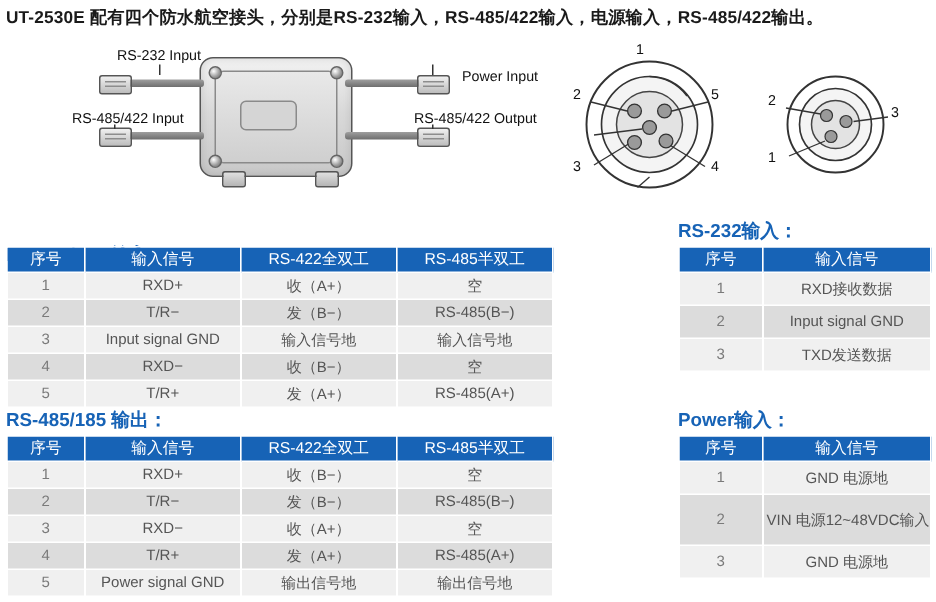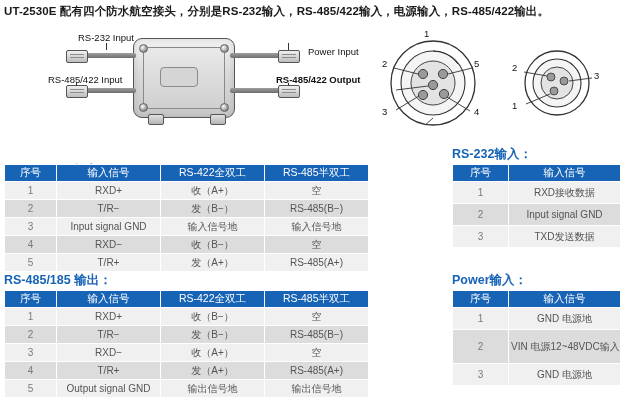--- a/index.html
+++ b/index.html
@@ -192,21 +192,21 @@
 
   <div class="lbl" style="left:78px; top:6px;">RS-232 Input</div>
   <div class="leader" style="left:106px; top:17px; width:1px; height:7px;"></div>
 
   <div class="lbl" style="left:48px; top:48px;">RS-485/422 Input</div>
   <div class="leader" style="left:76px; top:57px; width:1px; height:3px;"></div>
 
   <div class="lbl" style="left:272px; top:20px;margin-left:36px;">Power Input</div>
   <div class="leader" style="left:288px; top:17px; width:1px; height:7px;"></div>
 
-  <div class="lbl" style="left:276px; top:48px;font-weight:bold;">RS-485/422 Output</div>
+  <div class="lbl" style="left:276px; top:48px;">RS-485/422 Output</div>
   <div class="leader" style="left:288px; top:57px; width:1px; height:3px;"></div>
 
   <div class="circ-wrap" style="left:378px; top:2px; width:110px; height:110px;">
     <svg width="110" height="110" viewBox="0 0 110 110">
       <circle cx="55" cy="55" r="42" fill="#ffffff" stroke="#333" stroke-width="1.3"></circle>
       <circle cx="55" cy="55" r="32" fill="#f4f4f4" stroke="#333" stroke-width="1.1"></circle>
       <circle cx="55" cy="55" r="22" fill="#e3e3e3" stroke="#444" stroke-width="1"></circle>
       <path d="M55 23 A32 32 0 0 1 80 36" fill="none" stroke="#333" stroke-width="1"></path>
       <circle cx="45" cy="46" r="4.6" fill="#9a9a9a" stroke="#333" stroke-width="0.9"></circle>
       <circle cx="65" cy="46" r="4.6" fill="#9a9a9a" stroke="#333" stroke-width="0.9"></circle>
@@ -331,21 +331,21 @@
         <td>空</td>
       </tr>
       <tr class="alt">
         <td style="color: rgb(122, 122, 122);">4</td>
         <td>T/R+</td>
         <td>发（A+）</td>
         <td>RS-485(A+)</td>
       </tr>
       <tr>
         <td style="color: rgb(122, 122, 122);">5</td>
-        <td>Output signal GND</td>
+        <td>Power signal GND</td>
         <td>输出信号地</td>
         <td>输出信号地</td>
       </tr>
     </tbody>
 </table>
 
 <div class="sec-title" style="left:452px; top:146px;">RS-232输入：</div>
 <table class="tbl" id="tbl-232" style="left:452px; top:164px; width:168px;">
   <colgroup>
       <col style="width:56px">

